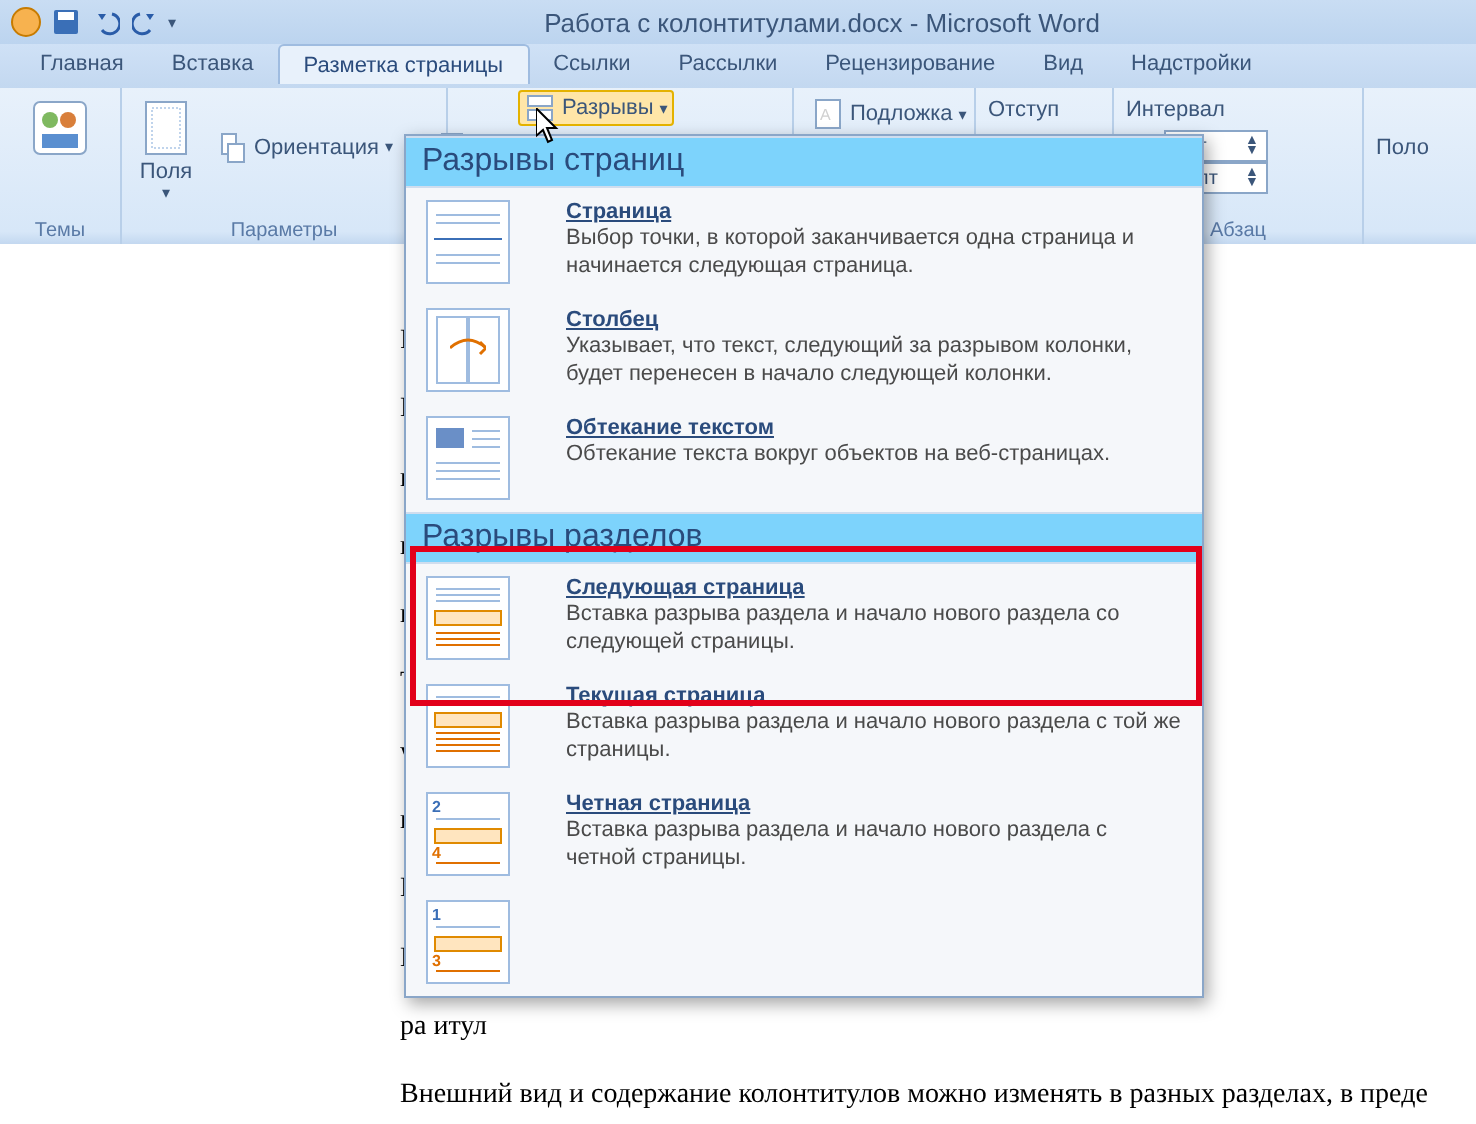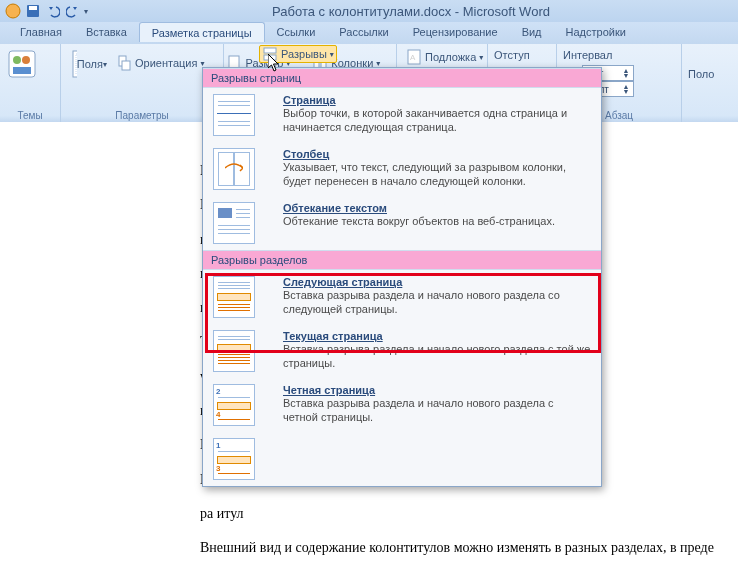--- a/index.html
+++ b/index.html
@@ -10,26 +10,26 @@
 .ribbon-tabs{height:22px;background:linear-gradient(#cfe1f6,#c3d8f0);display:flex;align-items:flex-start;padding-left:8px;gap:0;font-size:11px;color:#3b567a}
 .ribbon-tabs .tab{padding:4px 12px 3px;cursor:pointer}
 .ribbon-tabs .tab.active{background:#e8f1fb;border:1px solid #9fbce0;border-bottom:none;border-radius:3px 3px 0 0;color:#2a4b7c}
 .ribbon-body{height:78px;background:linear-gradient(#e8f1fb,#d7e7f8 92%,#c3d8f0);border-bottom:1px solid #9fbce0;display:flex;position:relative}
 .group{border-right:1px solid #b8cfe9;padding:2px 6px 0;display:flex;flex-direction:column;position:relative;font-size:11px;color:#3b567a}
 .group-label{position:absolute;bottom:1px;left:0;right:0;text-align:center;font-size:10px;color:#5a7aa6}
 .small-btn{display:flex;align-items:center;gap:3px;padding:1px 3px;white-space:nowrap;cursor:pointer}
 .small-btn.selected{background:#ffe6a8;border:1px solid #e4b200;border-radius:2px;padding:0 2px}
 .tri{font-size:8px;color:#3b567a}
 .icon16{width:16px;height:16px;display:inline-flex;align-items:center;justify-content:center}
-.bigbtn{display:flex;flex-direction:row;align-items:center;width:48px;padding-top:2px;cursor:pointer}
+.bigbtn{display:flex;flex-direction:column;align-items:center;width:48px;padding-top:2px;cursor:pointer}
 .bigbtn .icon32{width:32px;height:32px}
 .document-area{position:absolute;top:122px;left:0;right:0;bottom:0;background:#fff;padding:12px 0 0 200px;font-family:"Times New Roman",serif;font-size:14px;line-height:1.45;color:#000}
 .document-area p{margin:0 0 14px;white-space:nowrap}
 .dropdown{position:absolute;top:67px;left:202px;width:398px;background:#f5f7fa;border:1px solid #8aa6c8;box-shadow:2px 3px 8px rgba(0,0,0,.35);z-index:50;font-size:11px}
-.dd-section-title{background:#f9a8d4;color:#2a4b7c;padding:3px 8px;font-size:11px;border-top:1px solid #cfddee;border-bottom:1px solid #cfddee}
+.dd-section-title{background:#7dd3fc;color:#2a4b7c;padding:3px 8px;font-size:16px;border-top:1px solid #cfddee;border-bottom:1px solid #cfddee}
 .dd-item{display:flex;gap:28px;padding:6px 10px;cursor:pointer}
 .dd-item .thumb{width:40px;height:40px;border:1px solid #9fbce0;background:#fff;flex-shrink:0;position:relative;overflow:hidden}
 .dd-item .txt{flex:1}
 .dd-item .txt .hdr{color:#2a4b7c;font-weight:bold;text-decoration:underline;font-size:11px;margin-bottom:1px}
 .dd-item .txt .desc{color:#4a4a4a;font-size:11px;line-height:1.25}
 .highlight-box{position:absolute;border:3px solid #e2001a;pointer-events:none;z-index:60}
 .thumb .line{position:absolute;left:4px;right:4px;height:1px;background:#9fbce0}
 .thumb .bar{position:absolute;left:3px;right:3px;height:6px;border:1px solid #e08a00;background:#ffe5bf}
 .section-header-cells{display:flex;border:1px solid #888;border-bottom:none;margin:0 0 6px 60px;width:340px;height:20px}
 .section-header-cells div{border-right:1px solid #888;flex:1}

